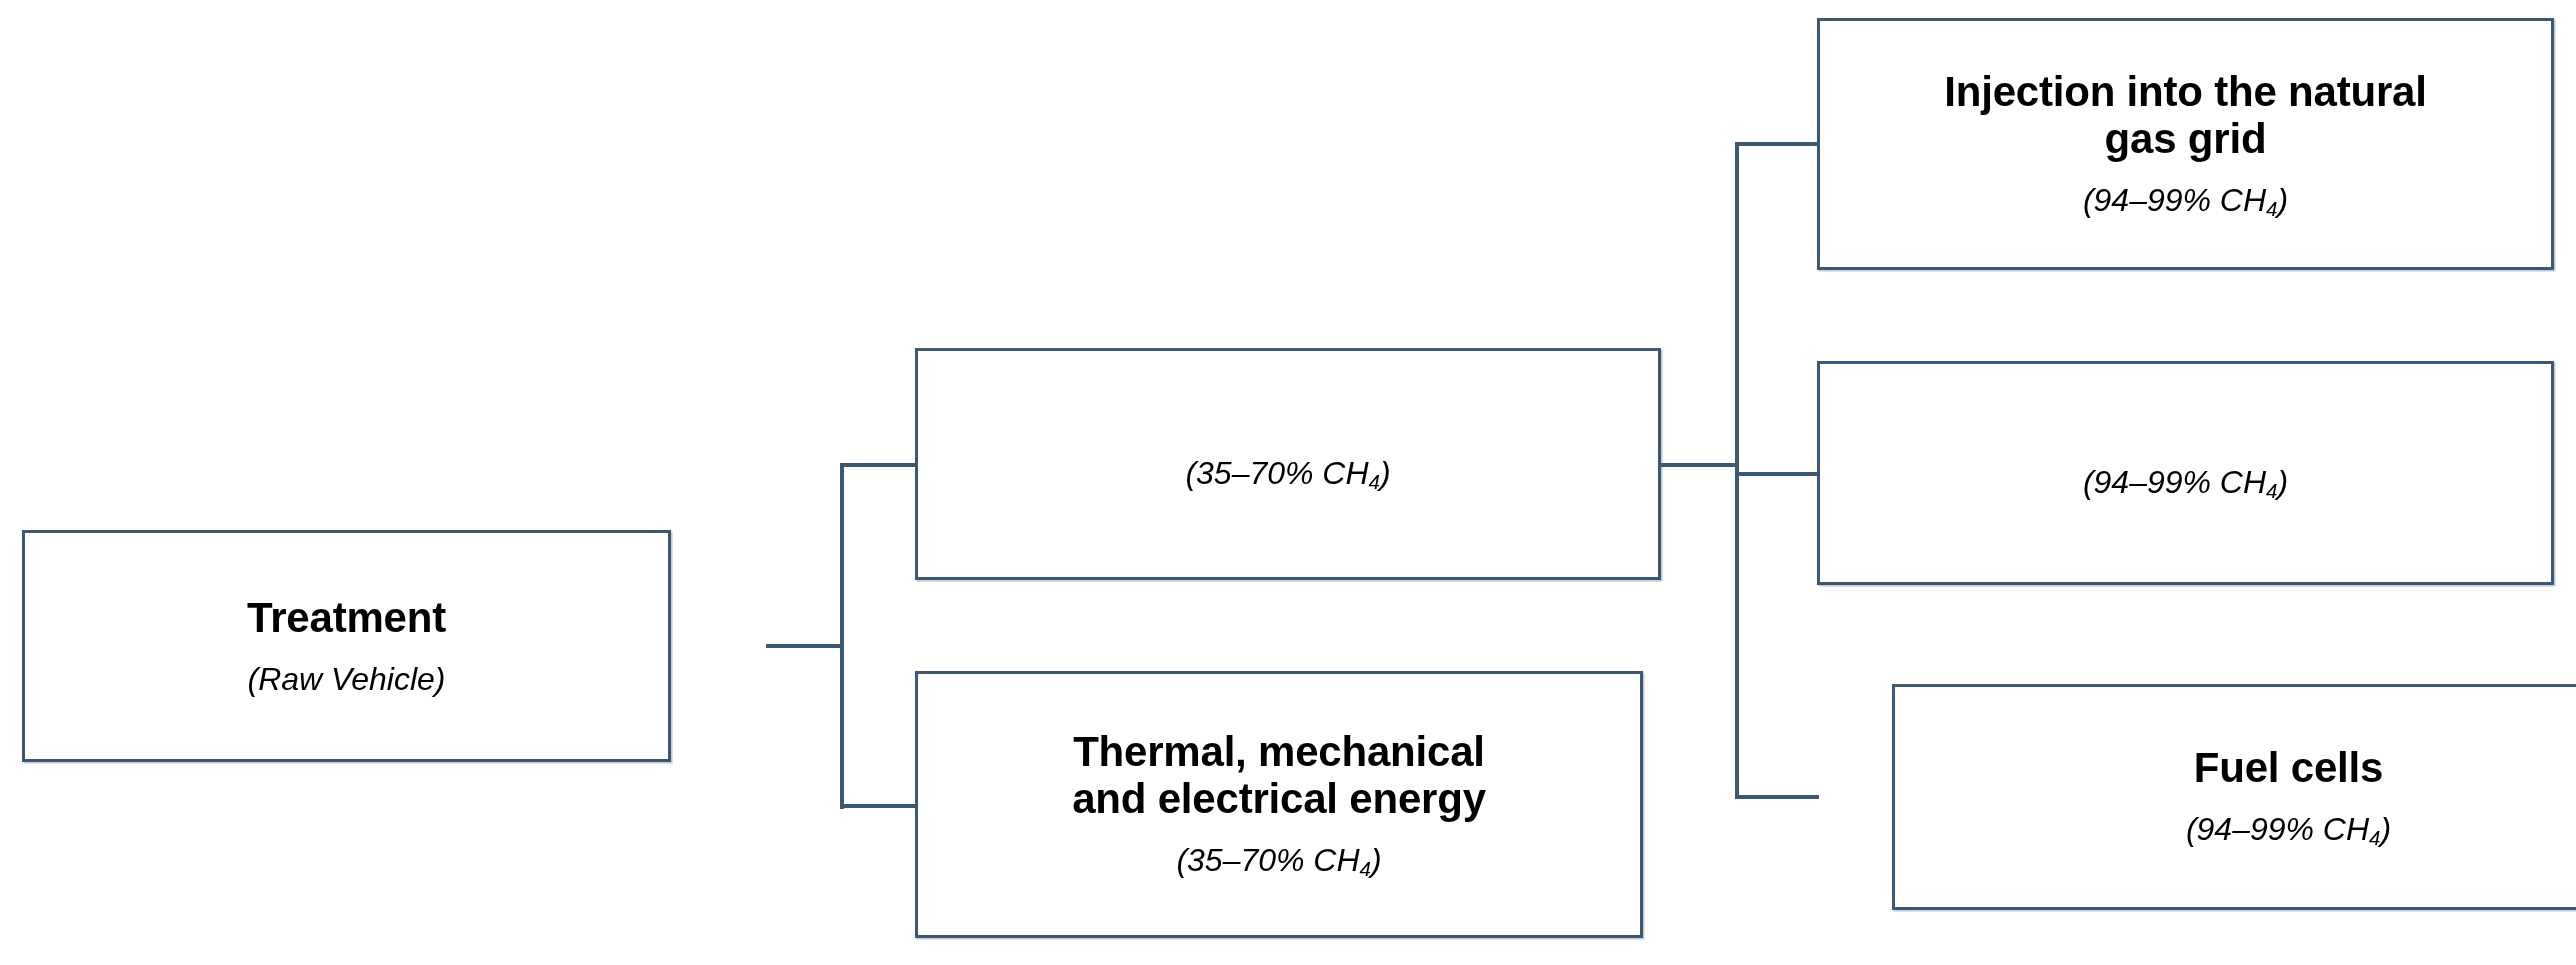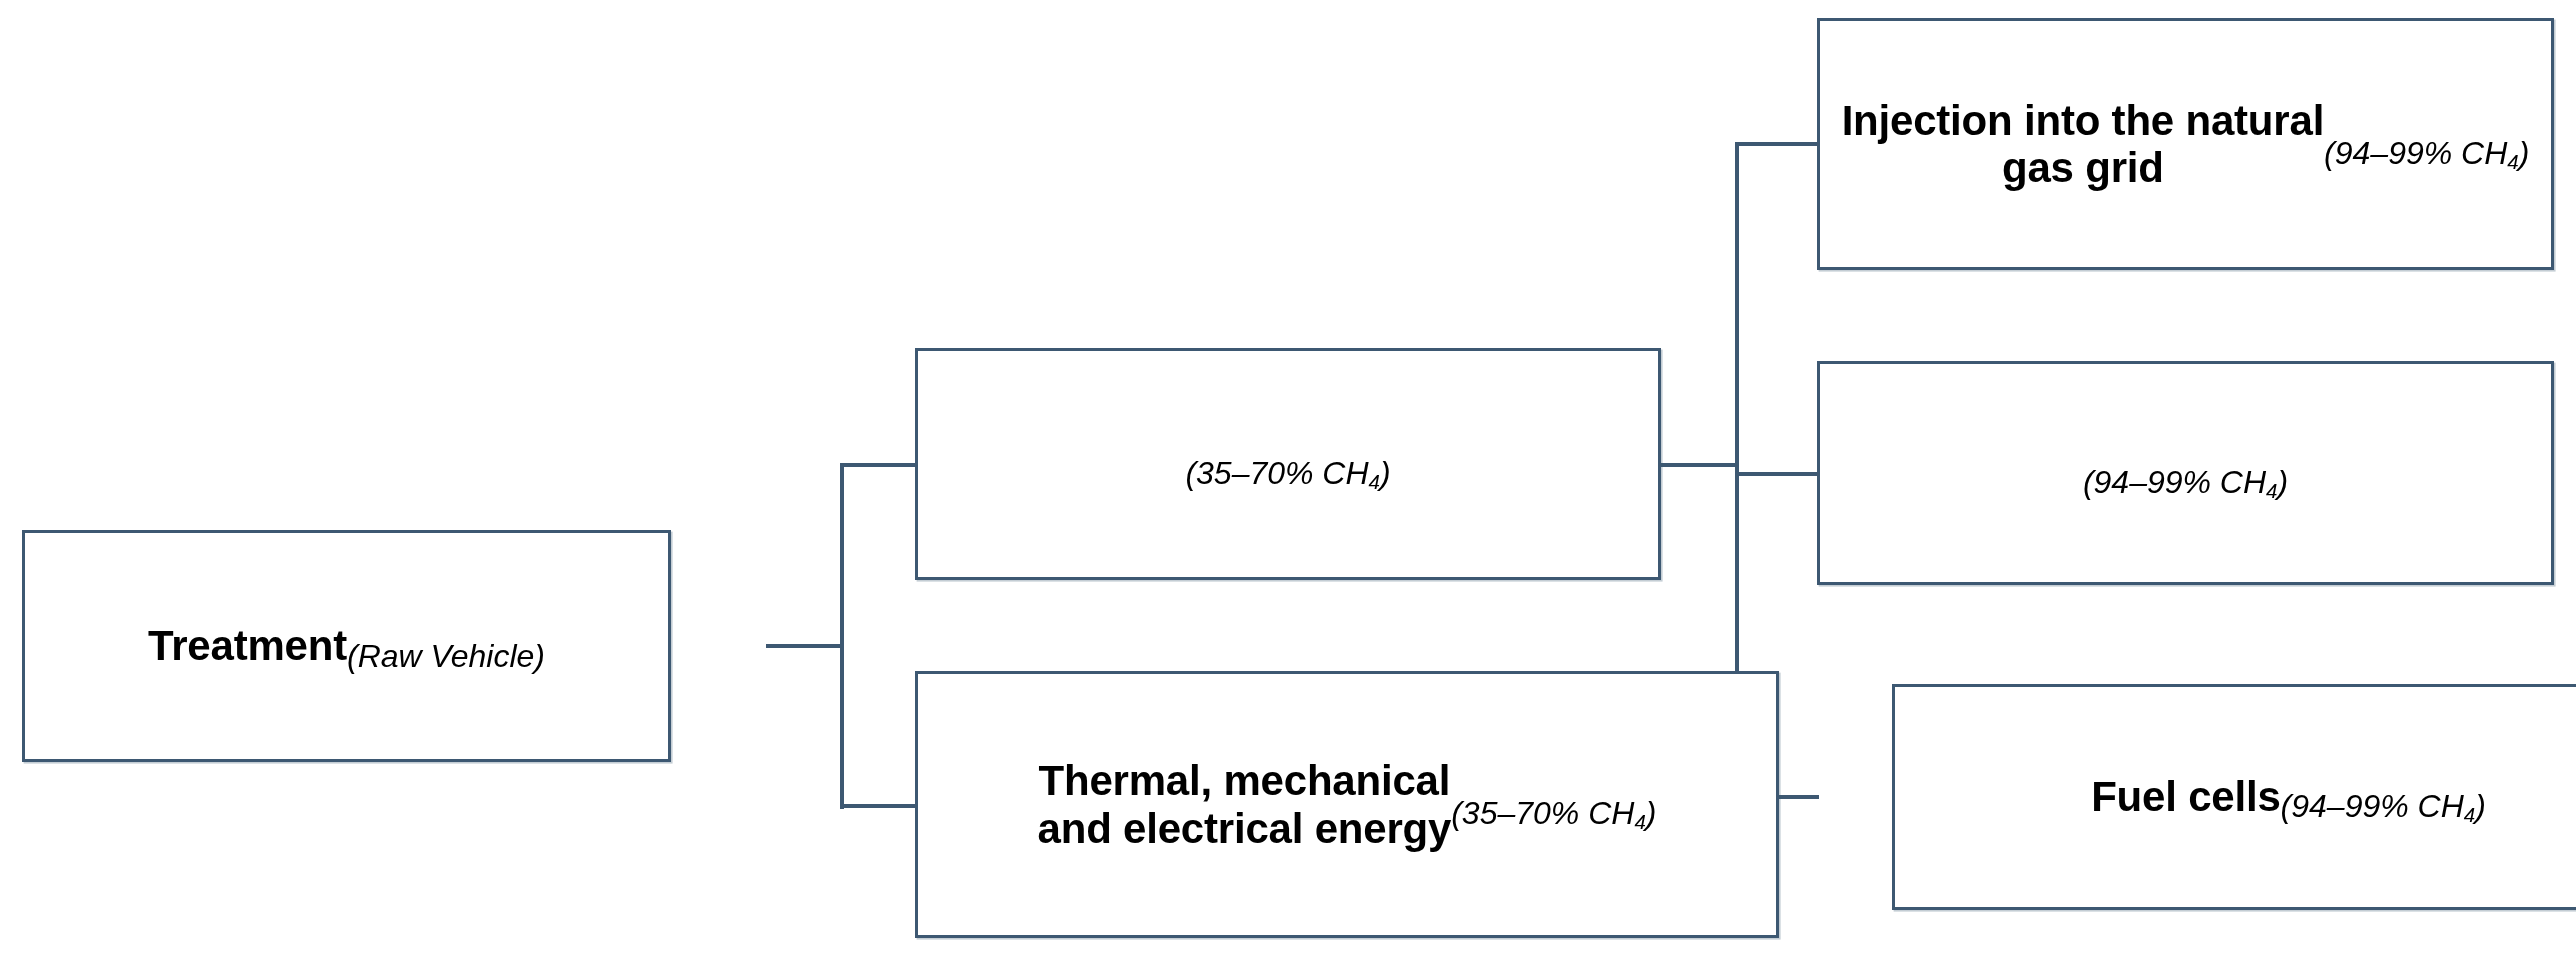--- a/index.html
+++ b/index.html
@@ -4,21 +4,21 @@
 <style>
   html,body{margin:0;padding:0;background:#ffffff;}
   body{font-family:"Liberation Sans", sans-serif;}
   #stage{position:relative;width:2576px;height:965px;background:#ffffff;overflow:hidden;}
   .node{
     position:absolute;
     box-sizing:border-box;
     background:#ffffff;
     border:3.2px solid #3d5872;
     display:flex;
-    flex-direction:row;
+    flex-direction:column;
     align-items:center;
     justify-content:center;
     text-align:center;
     color:#000000;
     box-shadow:1.6px 1.6px 0 rgba(61,88,114,0.30);
   }
   .node .title{
     font-weight:bold;
     font-size:42px;
     line-height:1.12;
@@ -55,21 +55,21 @@
 
   <div class="node" style="left:22px;top:530px;width:649px;height:232px;">
     <div class="title">Treatment</div>
     <div class="sub"><span>(Raw Vehicle)</span></div>
   </div>
 
   <div class="node" style="left:915px;top:348px;width:746px;height:232px;">
     <div class="sub"><span>(35–70% CH</span><sub>4</sub><span>)</span></div>
   </div>
 
-  <div class="node" style="left:915px;top:671px;width:864px;height:267px;">
+  <div class="node" style="left:915px;top:671px;width:728px;height:267px;">
     <div class="title">Thermal, mechanical
 and electrical energy</div>
     <div class="sub"><span>(35–70% CH</span><sub>4</sub><span>)</span></div>
   </div>
 
   <div class="node" style="left:1817px;top:18px;width:737px;height:252px;">
     <div class="title">Injection into the natural
 gas grid</div>
     <div class="sub"><span>(94–99% CH</span><sub>4</sub><span>)</span></div>
   </div>

